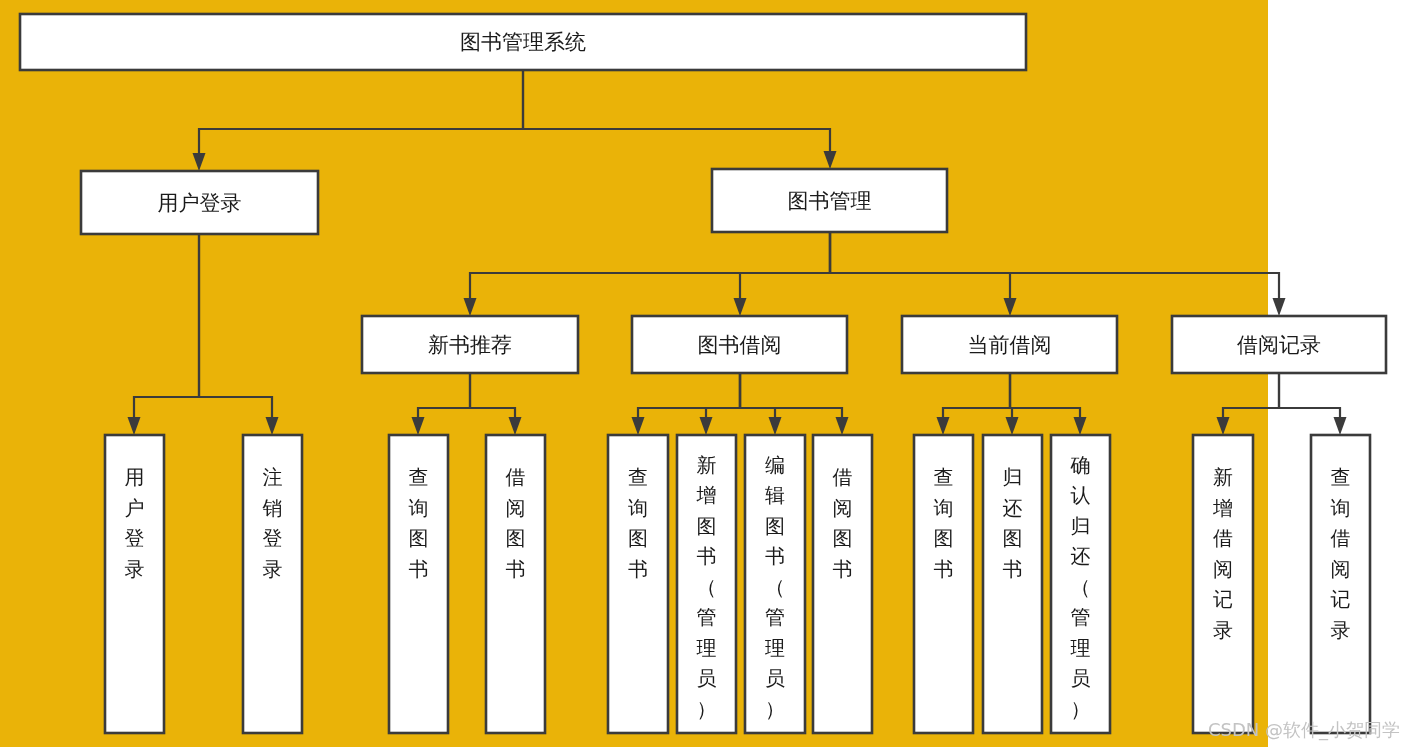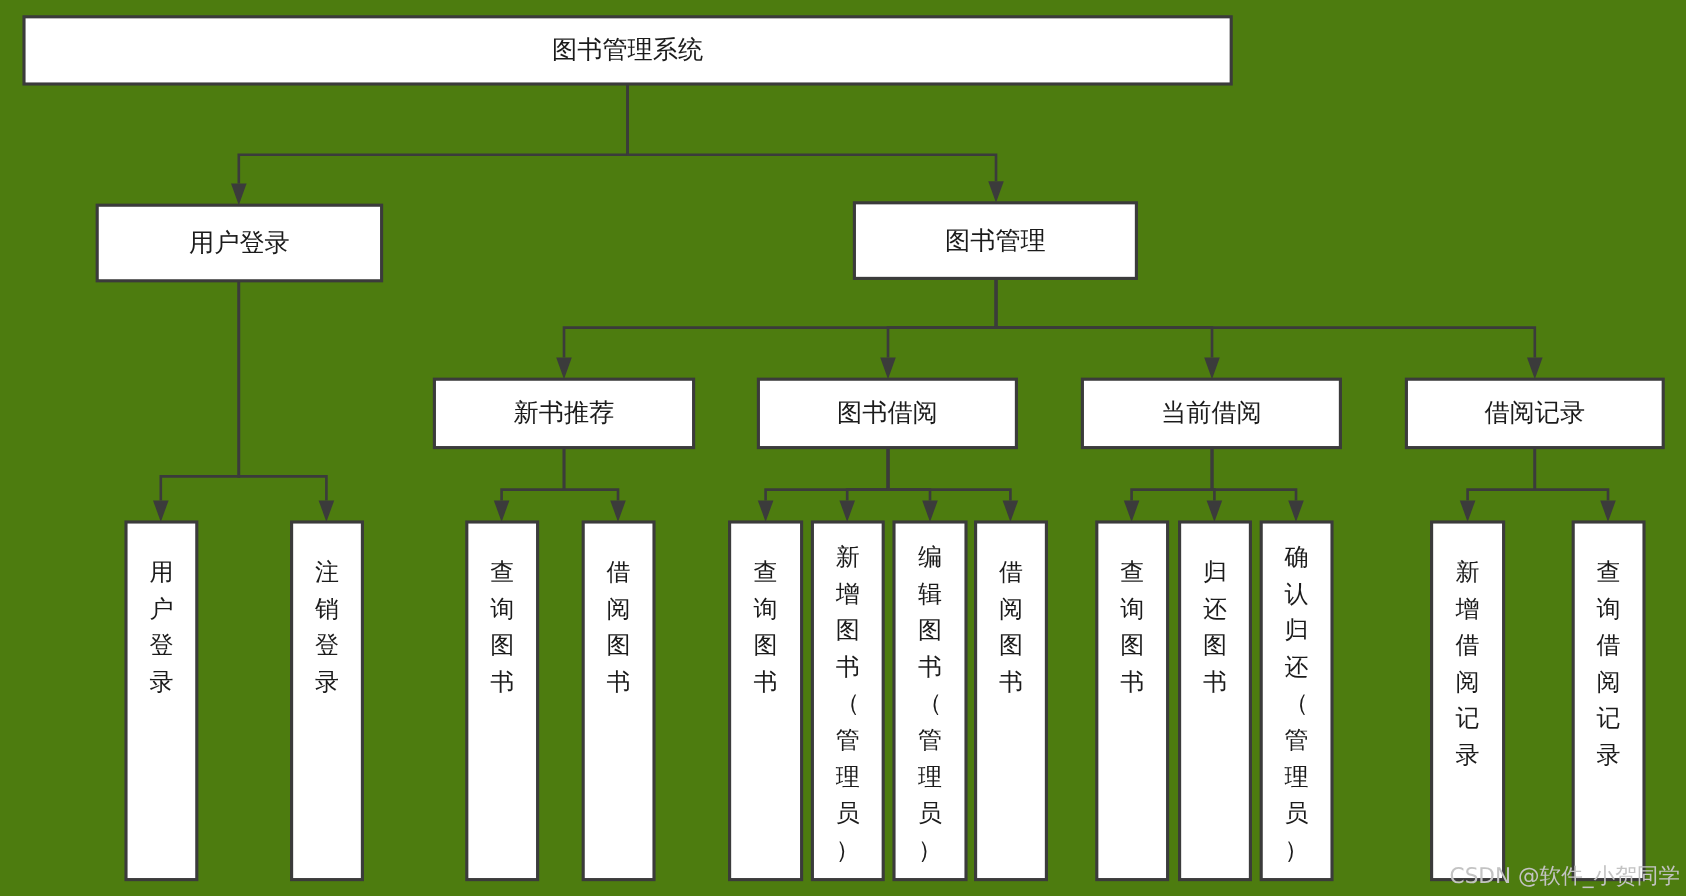--- a/index.html
+++ b/index.html
@@ -9,23 +9,23 @@
     background: #ffffff;
   }
   body {
     width: 1405px;
     height: 747px;
     overflow: hidden;
     font-family: "DejaVu Sans", "Liberation Sans", sans-serif;
   }
   #diagram-root {
     position: relative;
-    width: 1405px;
+    width: 1268px;
     height: 747px;
-    background: #4d7c0f;
+    background: #eab308;
   }
   svg.diagram-canvas {
     position: absolute;
     top: 0;
     left: 0;
     width: 1405px;
     height: 747px;
     display: block;
   }
   .node-rect {

